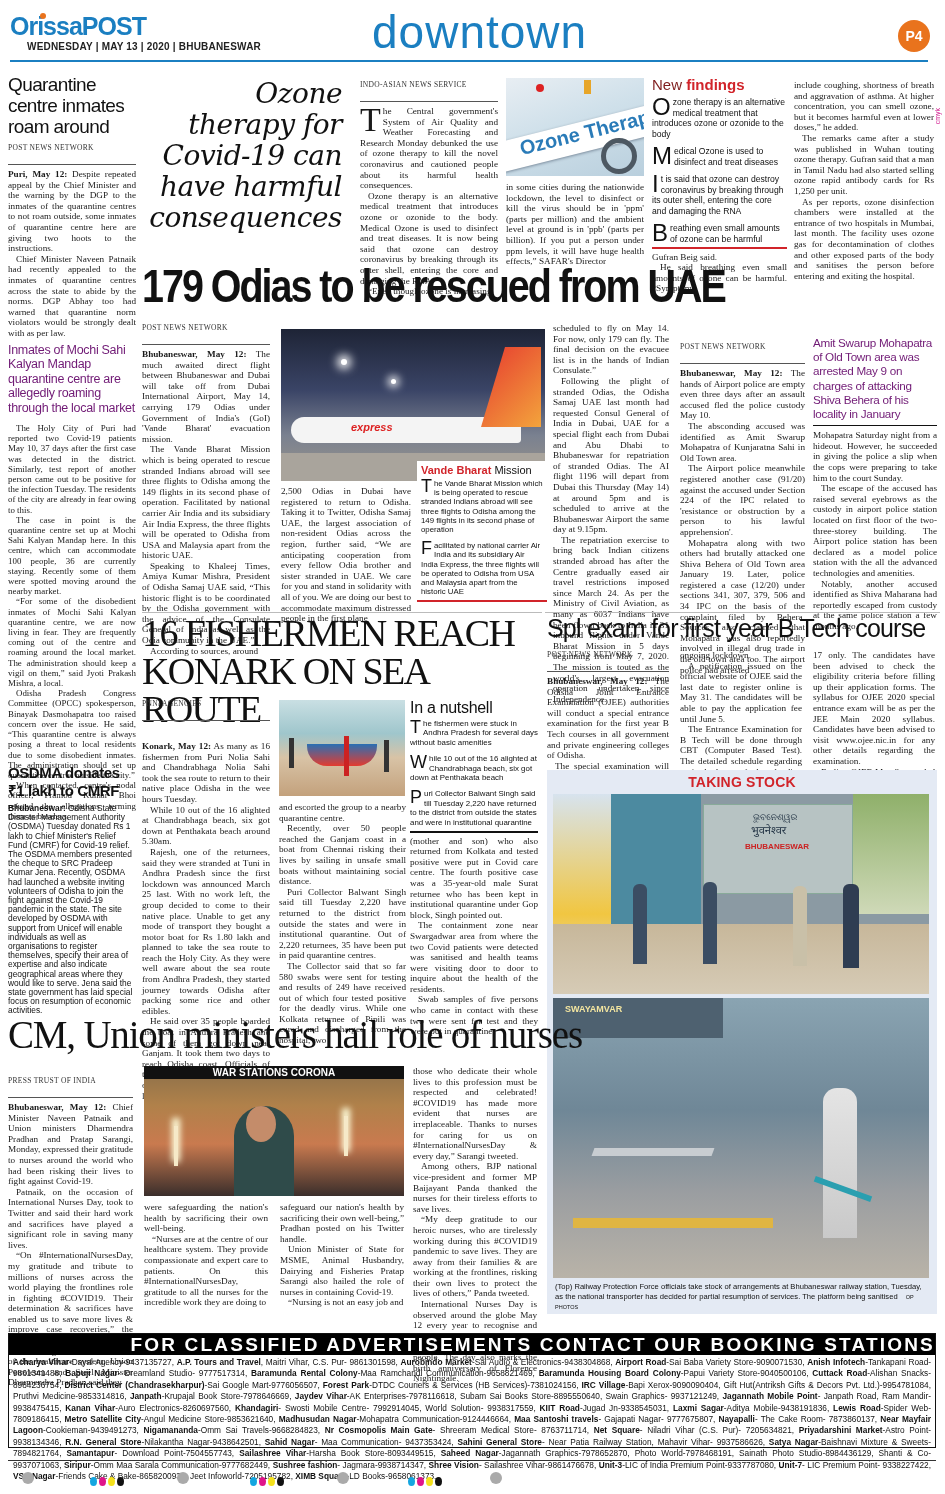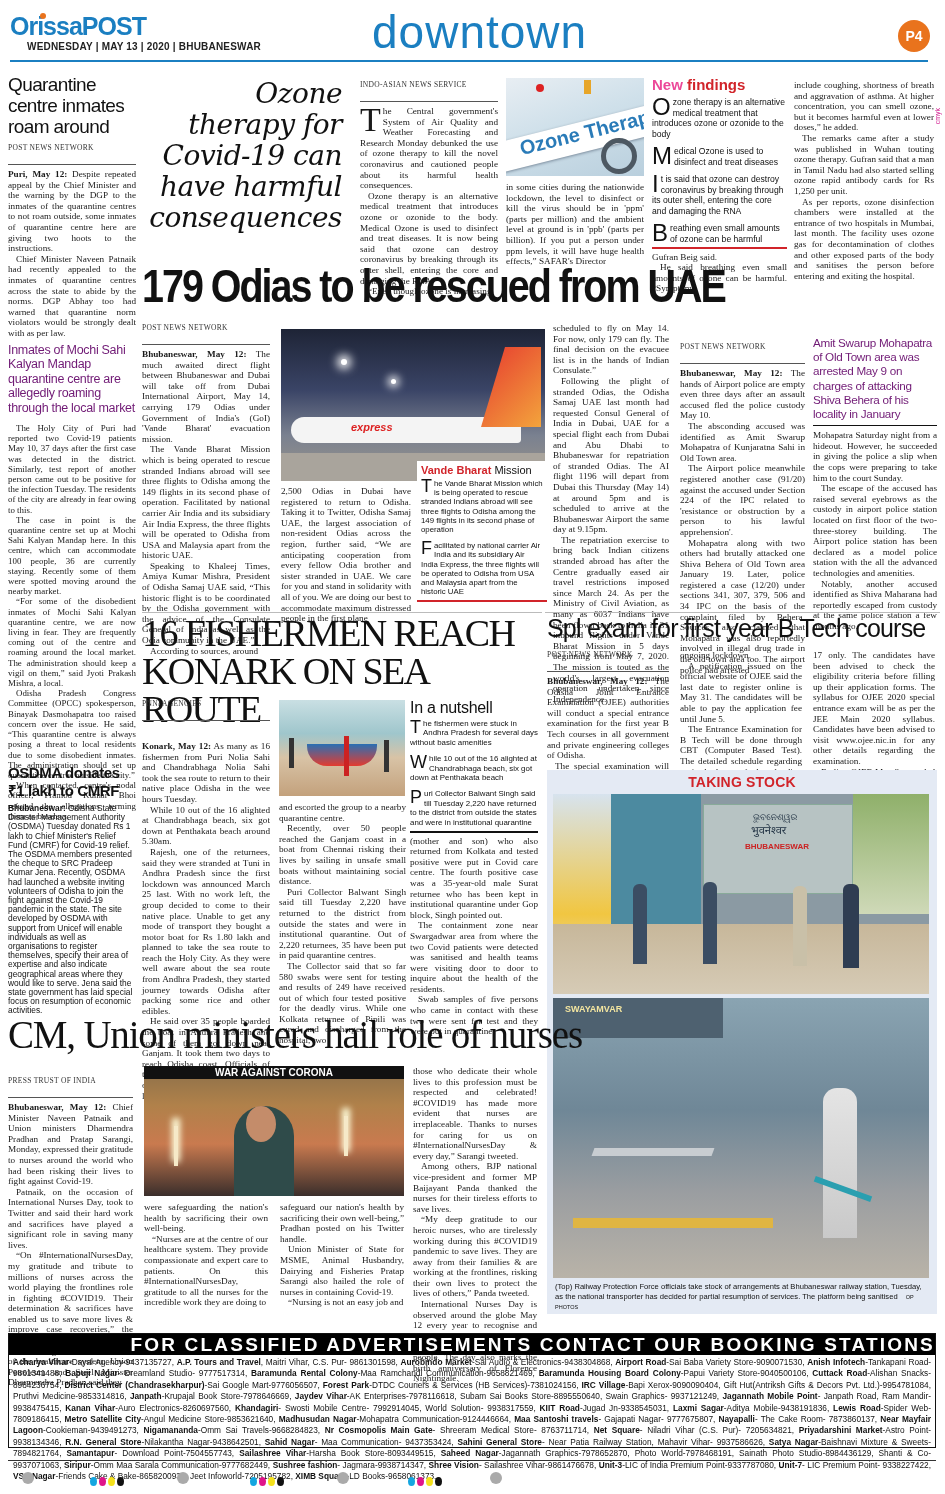--- a/index.html
+++ b/index.html
@@ -76,21 +76,21 @@
     <div class="abs sans" style="left:12px;top:42px;font-size:20px;font-weight:bold;color:#2a7bb8;transform:rotate(-14deg);white-space:nowrap">Ozone Therapy</div>
     <div class="abs" style="left:95px;top:60px;width:36px;height:36px;border-radius:50%;border:5px solid #4d5862"></div>
     <div class="abs" style="left:30px;top:6px;width:8px;height:8px;border-radius:50%;background:#d22"></div>
     <div class="abs" style="left:78px;top:2px;width:7px;height:14px;background:#e7a528"></div>
   </div>
   <div class="abs body-text" style="left:364px;top:108px;width:138px">
     <p class="first">in some cities during the nationwide lockdown, the level to disinfect or kill the virus should be in 'ppm' (parts per million) and the ambient level at ground is in 'ppb' (parts per billion). If you put a person under ppm levels, it will have huge health effects,” SAFAR's Director</p>
   </div>
   <div class="abs" style="left:510px;top:2px;width:135px;">
     <div class="sans" style="font-size:15px;line-height:18px;margin-bottom:3px">
-      <span style="font-weight:bold;color:#ec4899">New</span>
+      <span style="font-weight:normal;color:#7f1d1d">New</span>
       <span style="font-weight:bold;color:#d1242a">findings</span>
     </div>
     <div class="box-item"><span class="dropcap">O</span><span>zone therapy is an alternative medical treatment that introduces ozone or ozonide to the body</span></div>
     <div class="box-item"><span class="dropcap">M</span><span>edical Ozone is used to disinfect and treat diseases</span></div>
     <div class="box-item"><span class="dropcap">I</span><span>t is said that ozone can destroy coronavirus by breaking through its outer shell, entering the core and damaging the RNA</span></div>
     <div class="box-item" style="margin-bottom:3px"><span class="dropcap">B</span><span>reathing even small amounts of ozone can be harmful</span></div>
     <div style="height:1.5px;background:#d1242a;margin-bottom:3px"></div>
     <div class="body-text">
       <p class="first">Gufran Beig said.</p>
       <p>He said breathing even small amounts of ozone can be harmful. “Symptoms</p>
@@ -258,21 +258,21 @@
   <div class="abs" style="left:0;top:64px;width:125px">
     <div class="credit" style="margin-bottom:4px">PRESS TRUST OF INDIA</div>
     <div class="body-text">
       <p class="first"><b>Bhubaneswar, May 12:</b> <span>Chief Minister Naveen Patnaik and Union ministers Dharmendra Pradhan and Pratap Sarangi, Monday, expressed their gratitude to nurses around the world who had been risking their lives to fight against Covid-19.</span></p>
       <p>Patnaik, on the occasion of International Nurses Day, took to Twitter and said their hard work and sacrifices have played a significant role in saving many lives.</p>
       <p>“On #InternationalNursesDay, my gratitude and tribute to millions of nurses across the world playing the frontlines role in fighting #COVID19. Their determination &amp; sacrifices have enabled us to save more lives &amp; improve case recoveries,” the chief minister tweeted.</p>
       <p>Describing nurses as the centre of the healthcare system, Union Petroleum and Steel Minister Dharmendra Pradhan said they</p>
     </div>
   </div>
   <div class="abs photo" style="left:136px;top:54px;width:260px;height:130px;background:linear-gradient(180deg,#8a6f4a 0%,#b0814a 30%,#c97a4f 60%,#3a2e2b 100%)">
-    <div class="abs sans" style="left:0;top:0;width:260px;height:13px;background:#111;color:#fff;font-size:10px;font-weight:bold;text-align:center;line-height:13px">WAR AGAINST CORONA</div>
+    <div class="abs sans" style="left:0;top:0;width:260px;height:13px;background:#111;color:#fff;font-size:10px;font-weight:bold;text-align:center;line-height:13px">WAR STATIONS CORONA</div>
     <div class="abs" style="left:90px;top:40px;width:60px;height:90px;background:#2f4b4a;border-radius:30px 30px 0 0"></div>
     <div class="abs" style="left:102px;top:40px;width:30px;height:36px;background:#c48c6a;border-radius:50%"></div>
     <div class="abs" style="left:30px;top:60px;width:4px;height:40px;background:#f6e9c8;box-shadow:0 -6px 6px 2px #ffd"></div>
     <div class="abs" style="left:200px;top:50px;width:4px;height:40px;background:#f6e9c8;box-shadow:0 -6px 6px 2px #ffd"></div>
   </div>
   <div class="abs body-text" style="left:136px;top:190px;width:124px">
     <p class="first">were safeguarding the nation's health by sacrificing their own well-being.</p>
     <p>“Nurses are at the centre of our healthcare system. They provide compassionate and expert care to patients. On this #InternationalNursesDay, gratitude to all the nurses for the incredible work they are doing to</p>
   </div>
   <div class="abs body-text" style="left:272px;top:190px;width:124px">

